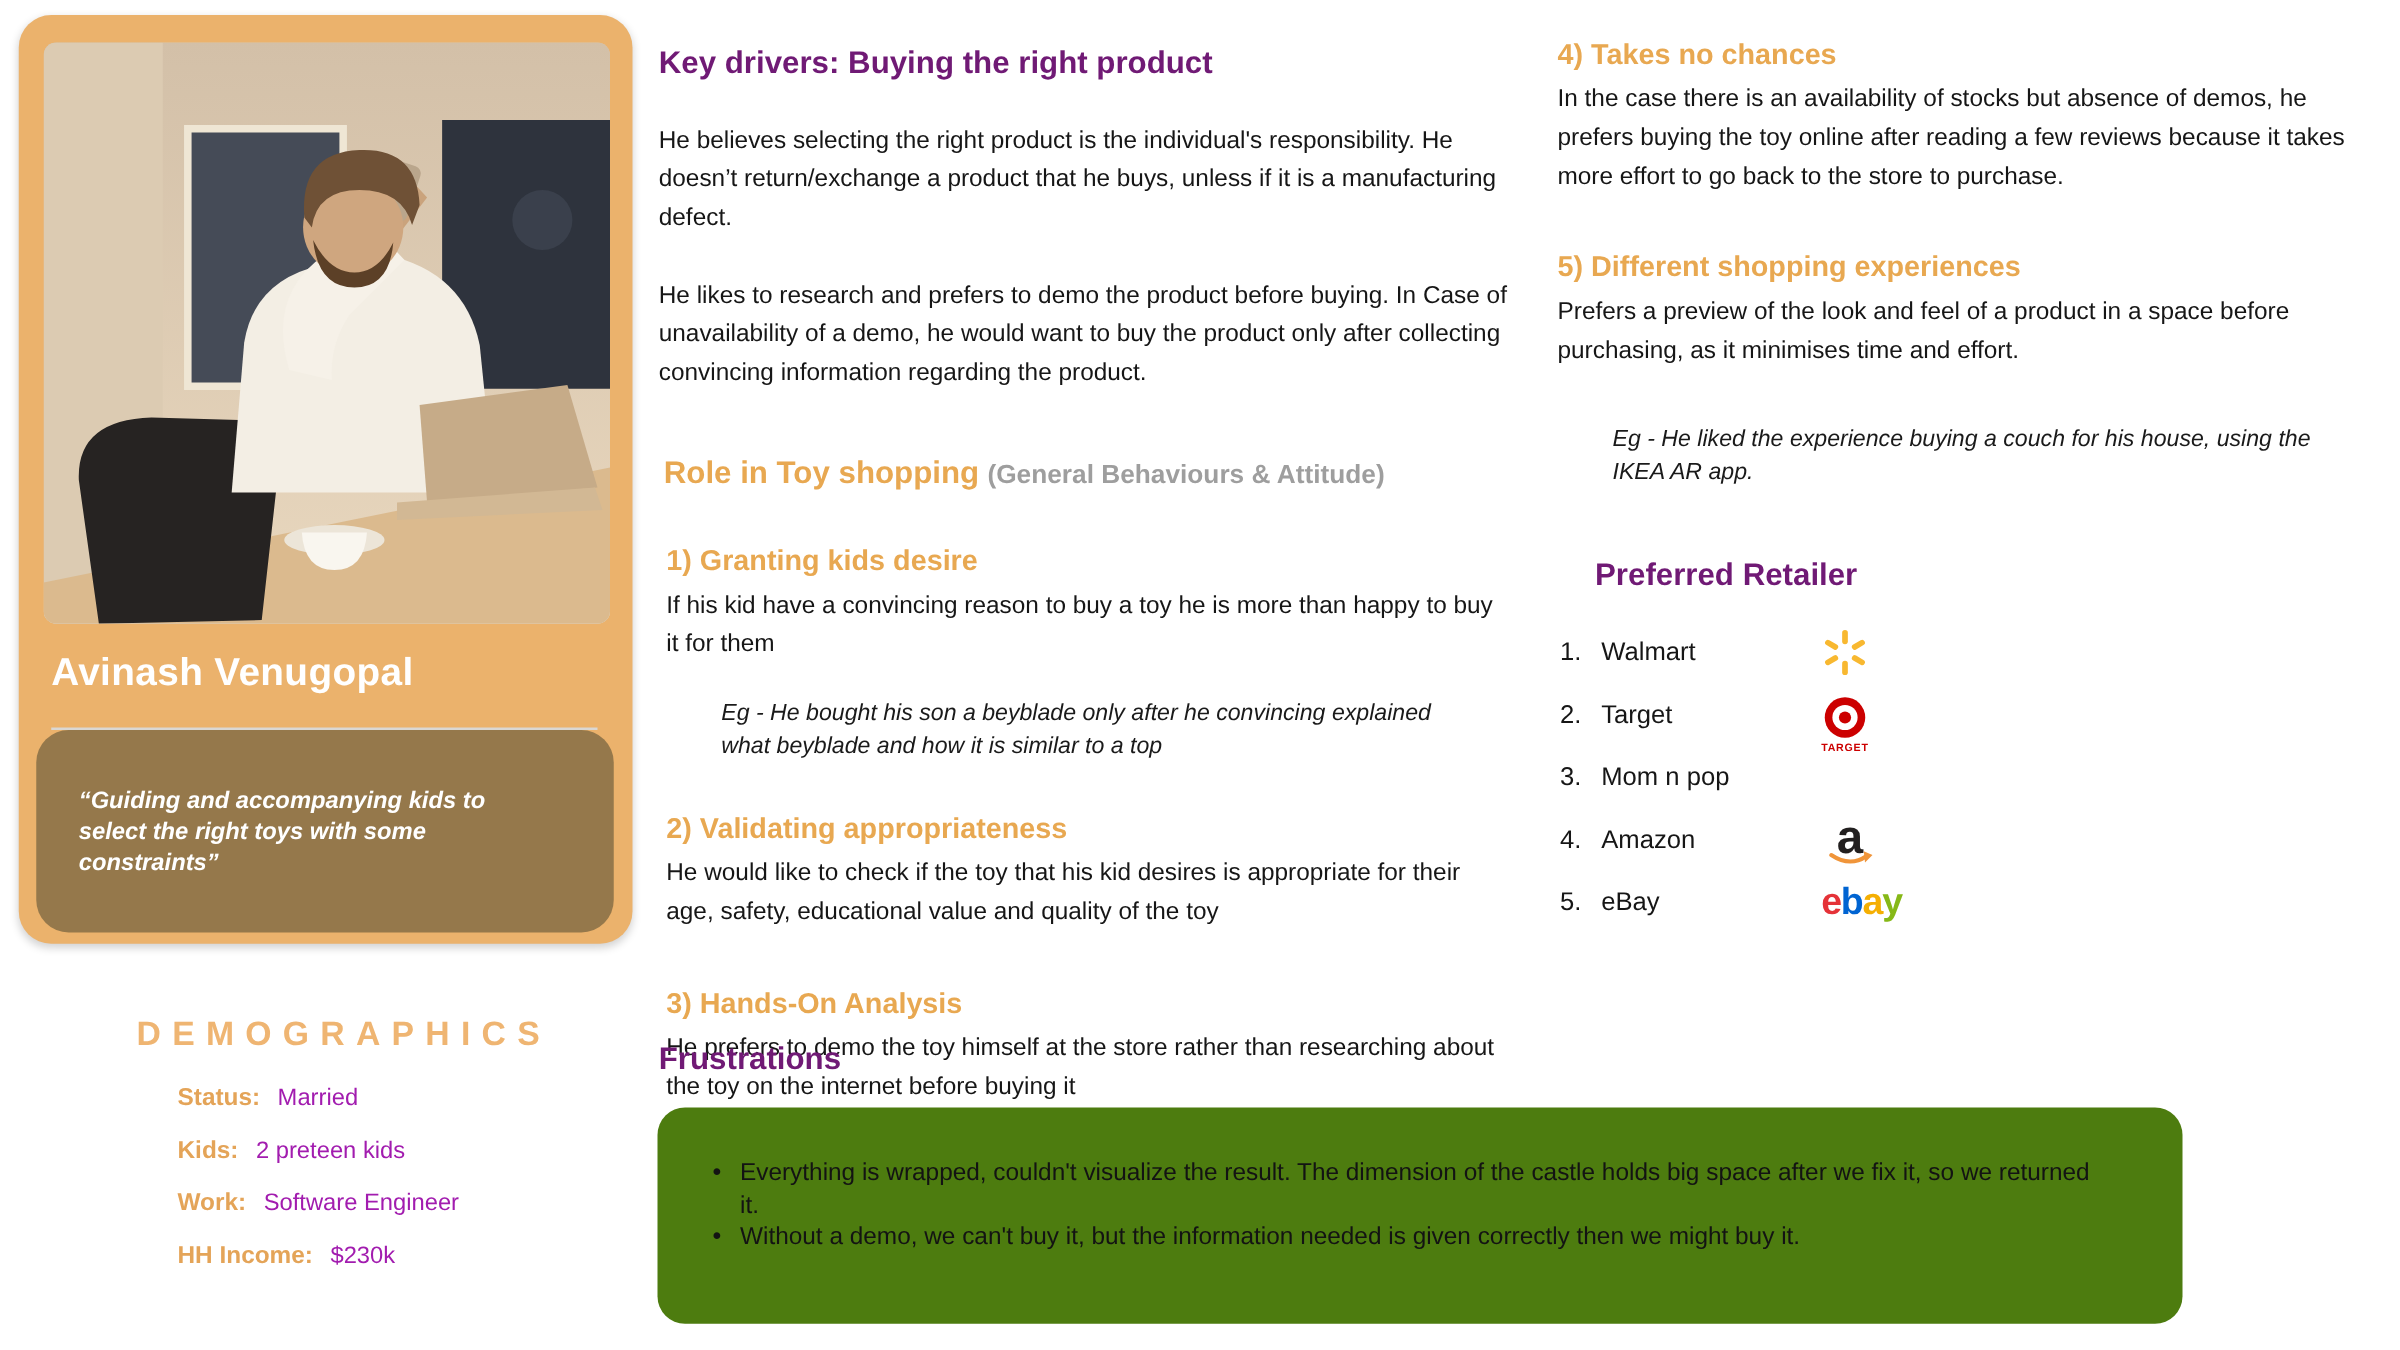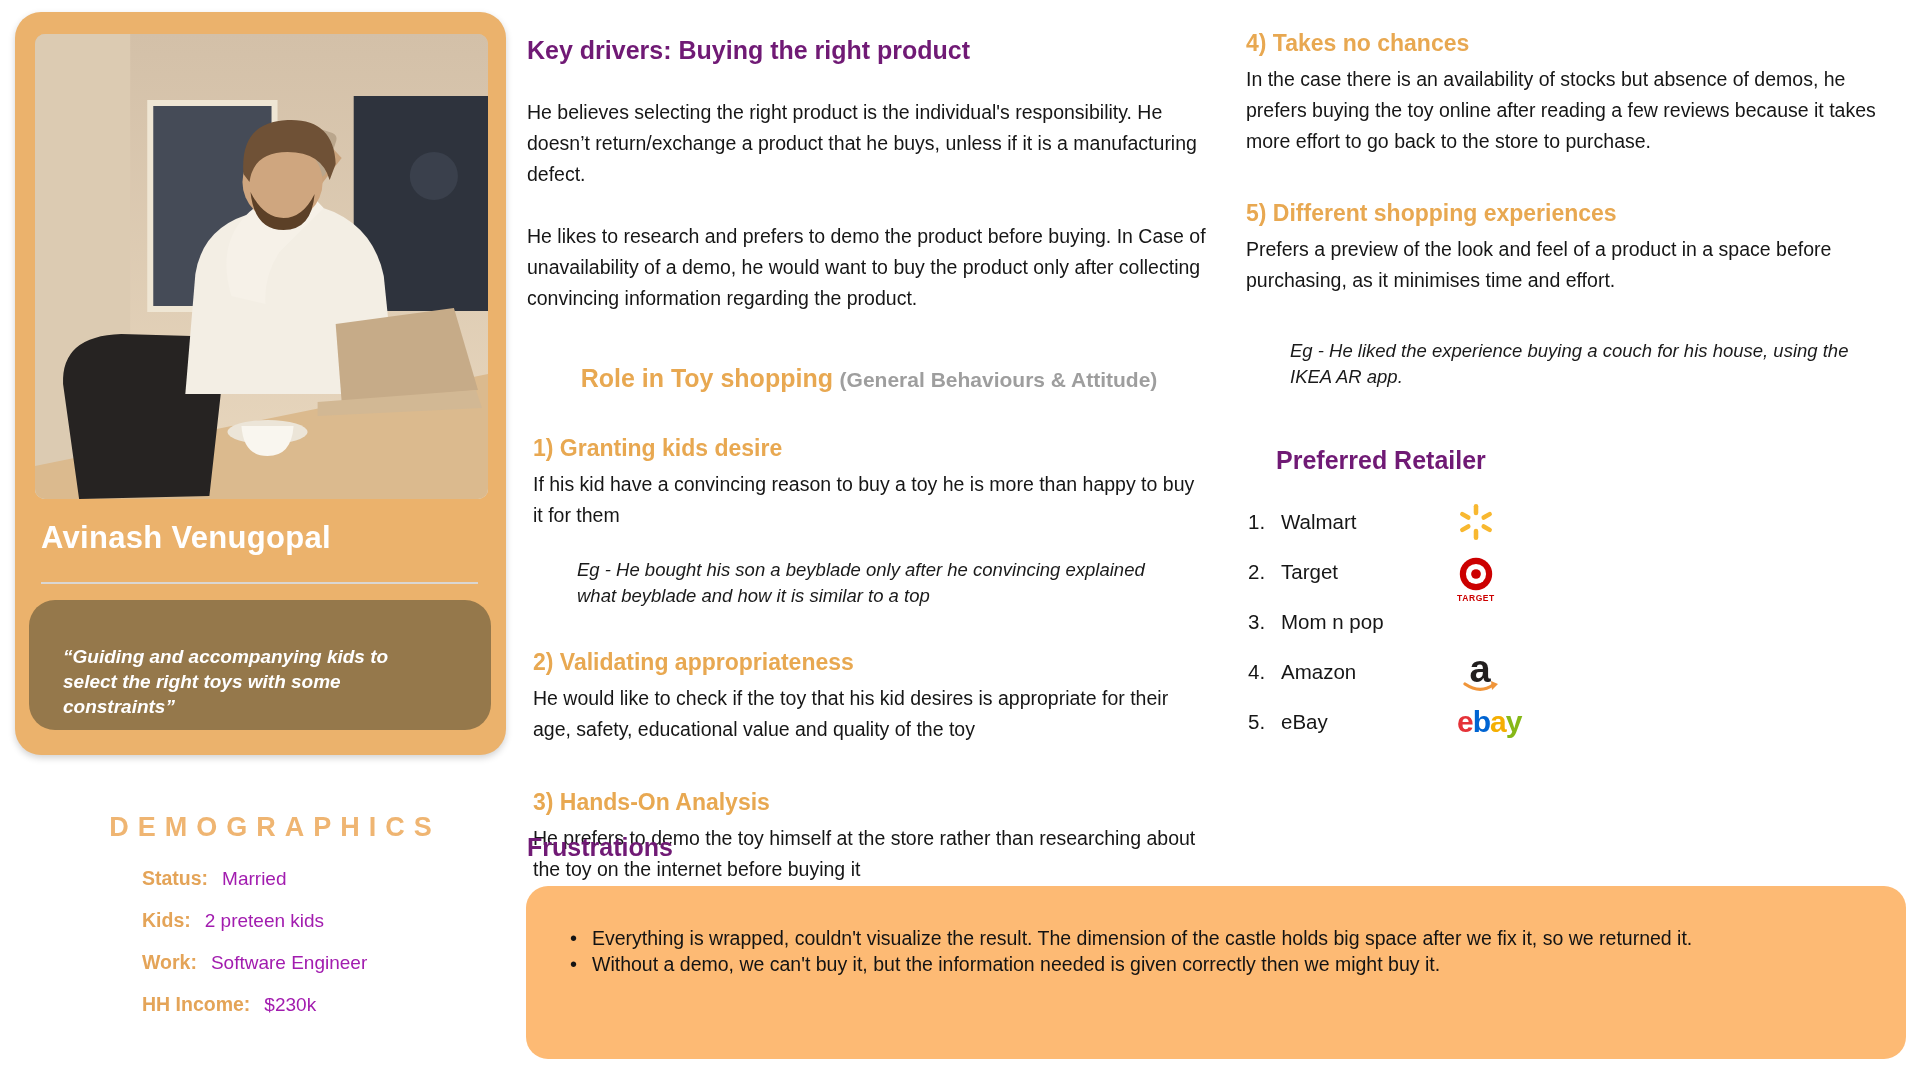--- a/index.html
+++ b/index.html
@@ -19,21 +19,21 @@
     position:absolute; left:20px; top:22px; width:453px; height:465px;
     border-radius:10px; overflow:hidden; background:#d8c5ab;
   }
   .photo svg { display:block; width:100%; height:100%; }
   .name {
     position:absolute; left:26px; top:508px; color:#ffffff;
     font-size:31px; font-weight:bold; letter-spacing:.3px;
   }
   .divider { position:absolute; left:26px; top:570px; width:437px; height:2px; background:#d9d9d9; opacity:.95; }
   .quote-box {
-    position:absolute; left:14px; top:588px; width:462px; height:130px;
+    position:absolute; left:14px; top:572px; width:462px; height:162px;
     background:#95784B; border-radius:26px;
   }
   .quote {
     padding:44px 60px 0 34px; color:#ffffff; font-style:italic; font-weight:bold;
     font-size:19px; line-height:25px;
   }
 
   
   .demographics { position:absolute; left:60px; top:812px; width:430px; }
   .demo-title {
@@ -49,21 +49,21 @@
   .section-title { font-size:25px; font-weight:bold; color:#701a75; }
   .item-title { font-size:23px; font-weight:bold; color:#E8A851; padding-left:6px; }
   .body-text { font-size:19.5px; line-height:31px; color:#161616; }
   .eg { font-style:italic; font-size:18.5px; line-height:26px; color:#1a1a1a; }
 
   
   .mid-col { position:absolute; left:527px; top:0; width:680px; }
   .kd-title { margin-top:36px; }
   .kd-p1 { margin-top:32px; }
   .kd-p2 { margin-top:31px; }
-  .role-heading { margin-top:50px; padding-left:4px;text-align:center; }
+  .role-heading { margin-top:50px; padding-left:4px; }
   .role-main { font-size:25px; font-weight:bold; color:#E8A851; }
   .role-sub { font-size:21px; font-weight:bold; color:#9E9E9E; }
   .mid-col .h3-1 { margin-top:42px; }
   .item-body { margin-top:7px; padding-left:6px; }
   .mid-col .eg1 { margin-top:26px; margin-left:50px; width:580px; }
   .mid-col .h3-2 { margin-top:40px; }
   .mid-col .h3-3 { margin-top:44px; }
 
   
   .right-col { position:absolute; left:1240px; top:0; width:650px; }
@@ -83,22 +83,22 @@
   .target-ring { width:36px; height:36px; }
   .target-word { font-size:8.5px; font-weight:bold; color:#CC0000; letter-spacing:.6px; margin-top:1px; }
   .amazon-wrap { width:46px; height:46px; }
   .ebay-word { font-weight:bold; font-size:30px; letter-spacing:-1px; line-height:1; }
   .ebay-e { color:#E53238; } .ebay-b { color:#0064D2; }
   .ebay-a { color:#F5AF02; } .ebay-y { color:#86B817; }
 
   
   .frus-title { position:absolute; left:527px; top:833px; }
   .frus-box {
-    position:absolute; left:526px; top:886px; width:1380px; height:173px;
-    background:#fdba74; border-radius:22px;
+    position:absolute; left:526px; top:886px; width:1220px; height:173px;
+    background:#4d7c0f; border-radius:22px;
   }
   .frus-box ul { list-style:none; padding:40px 70px 0 42px; }
   .frus-box li {
     position:relative; padding-left:24px; font-size:19.5px; line-height:25.5px; color:#131313;
   }
   .frus-box li::before { content:"•"; position:absolute; left:2px; font-size:20px; }
 </style>
 </head>
 <body>
 

